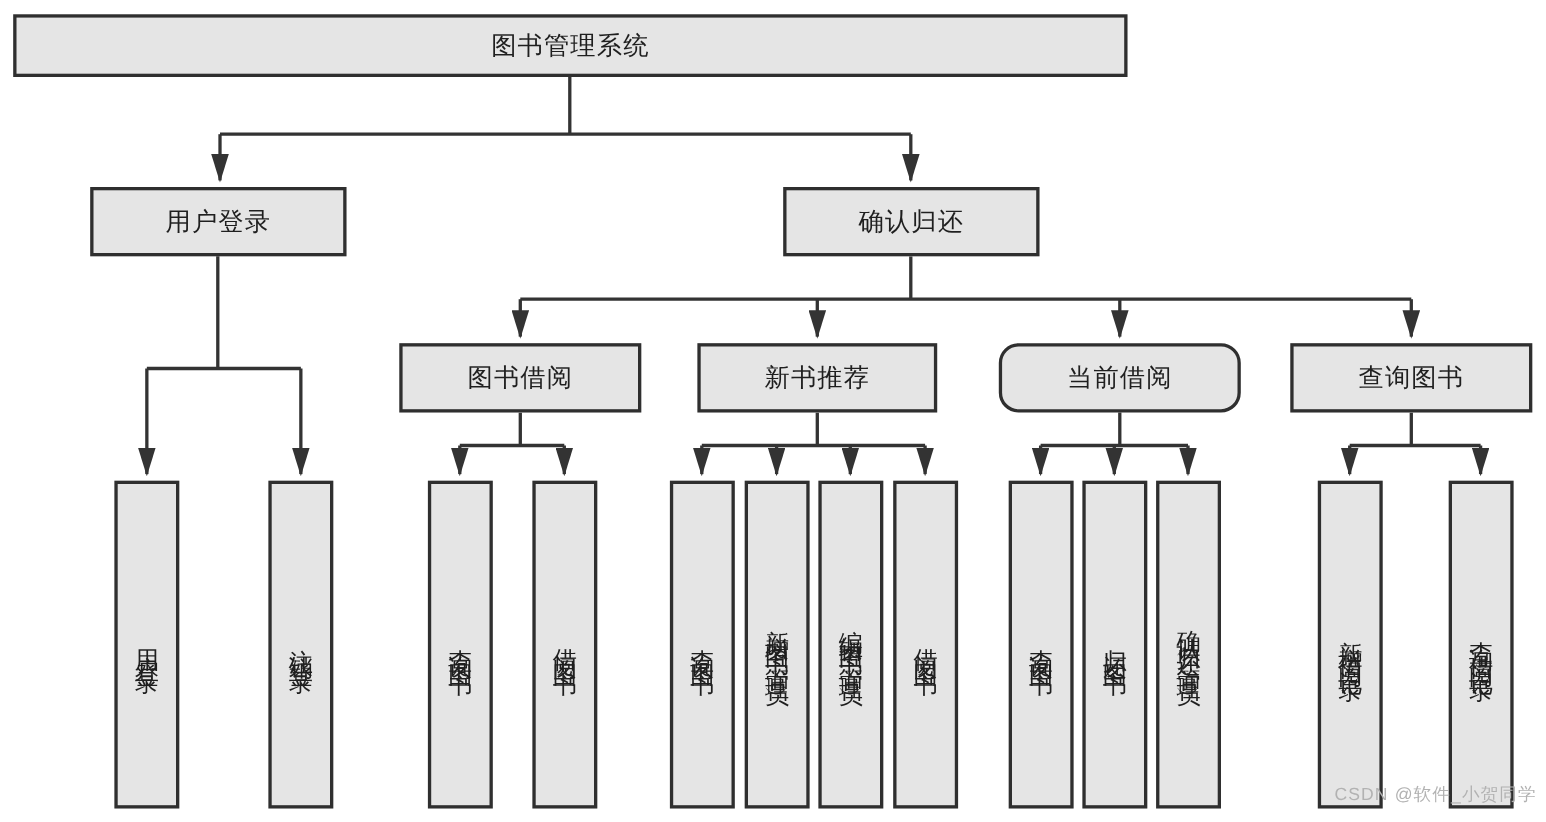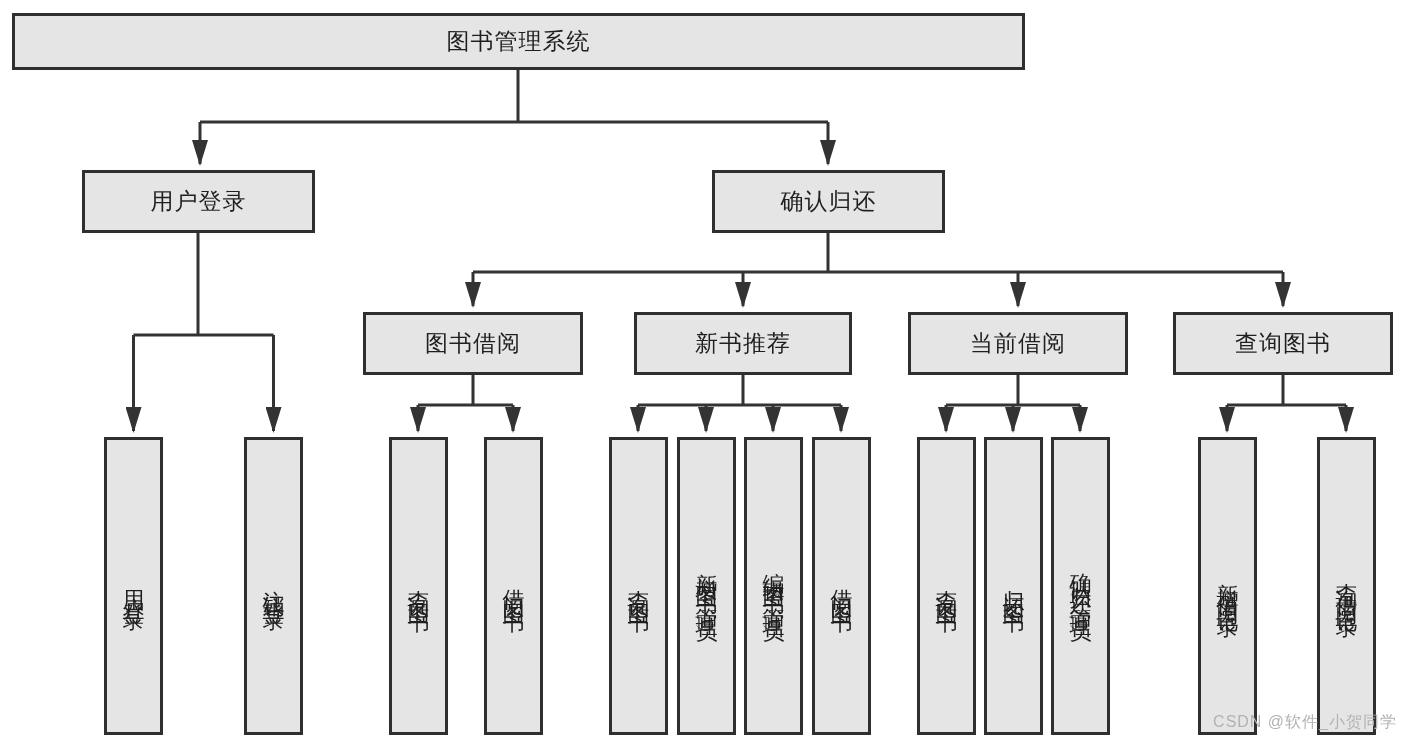--- a/index.html
+++ b/index.html
@@ -106,21 +106,21 @@
   <div class="node h-node l2-node" style="left:712px; width:233px;">
     <span>确认归还</span>
   </div>
 
   <div class="node h-node l3-node" style="left:363px; width:220px;">
     <span>图书借阅</span>
   </div>
   <div class="node h-node l3-node" style="left:634px; width:218px;">
     <span>新书推荐</span>
   </div>
-  <div class="node h-node l3-node" style="left:908px; width:220px;">
+  <div class="node h-node l3-node" style="left:908px; width:220px;border-radius:18px;">
     <span>当前借阅</span>
   </div>
   <div class="node h-node l3-node" style="left:1173px; width:220px;">
     <span>查询图书</span>
   </div>
 
   <div class="node leaf" style="left:104px;">
     <span>用户登录</span>
   </div>
   <div class="node leaf" style="left:244px;">

